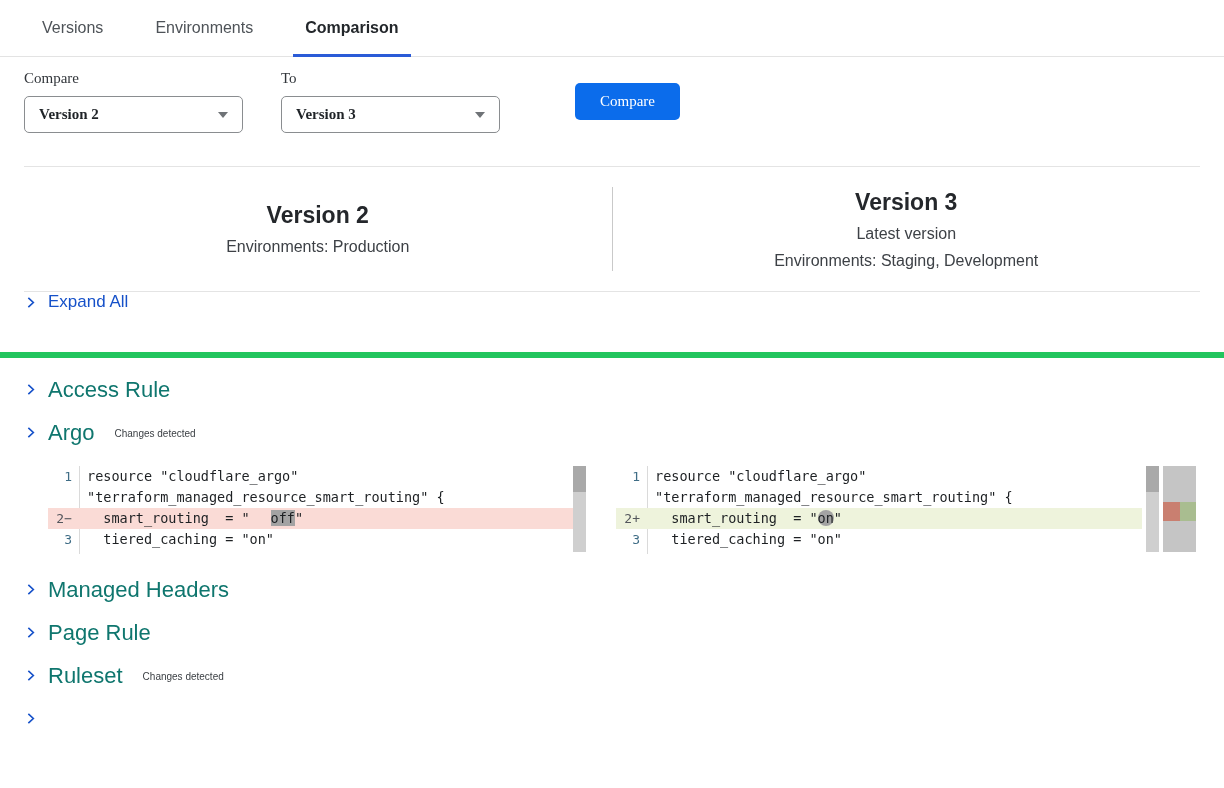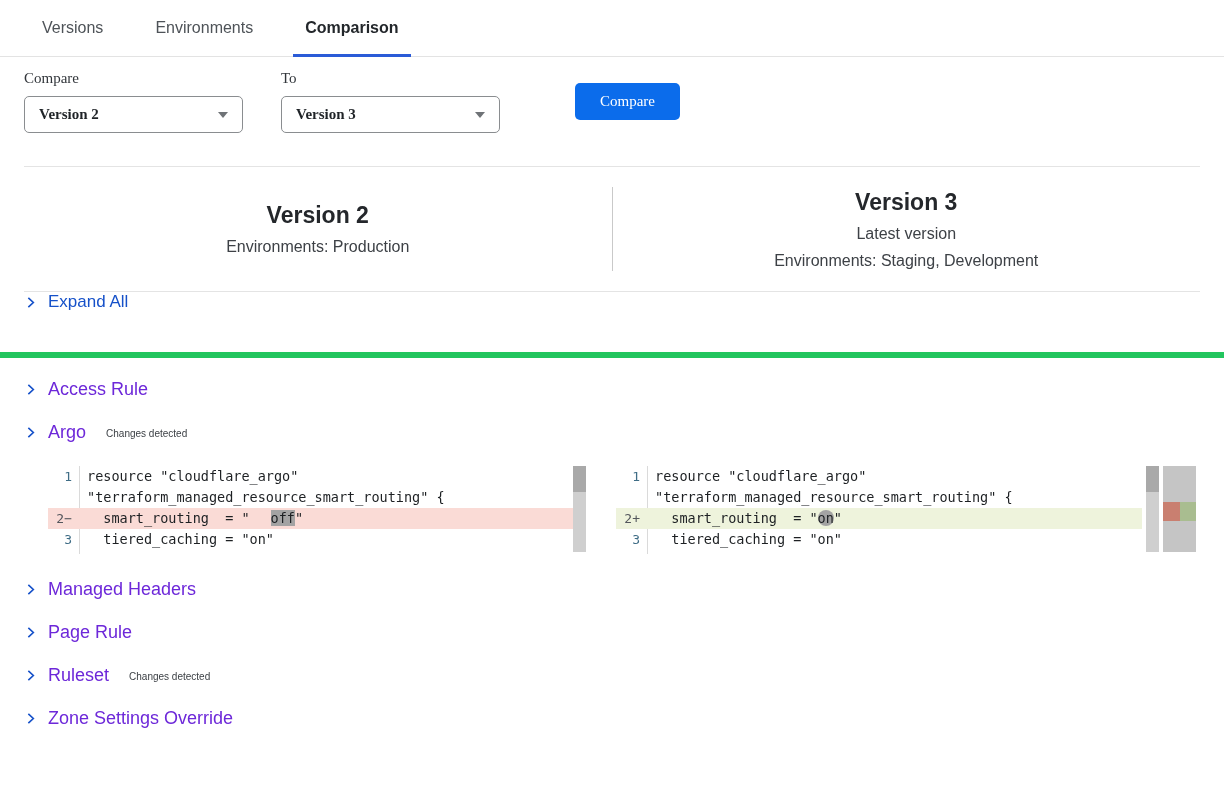--- a/index.html
+++ b/index.html
@@ -40,21 +40,21 @@
   
   .expand-row { height: 66px; display: flex; align-items: flex-start; padding: 0 24px;
             border-bottom: 6px solid #22c55e; }
   .linkish { display: flex; align-items: center; color: #1651c9; cursor: pointer; }
   .chev { width: 24px; display: flex; align-items: center; flex: none; }
   .expand-label { font-size: 17px; }
 
   
   .sections { padding: 10px 24px 0 24px; }
   .section-row { height: 43px; display: flex; align-items: center; }
-  .section-title { font-size: 18px; color: #6d28d9; text-align: center; }
+  .section-title { font-size: 22px; color: #0f766e; text-align: center; }
   .badge { font-size: 10px; color: #3c4045; margin-left: 20px; padding-top: 2px; }
 
   
   .diff-wrap { display: flex; margin: 12px 0 14px 24px; }
   .panel-group { position: relative; }
   .code-panel { height: 88px; overflow: hidden; background: #fff; position: relative; }
   .left-panel { width: 538px; margin-right: 30px; }
   .right-panel-area { width: 580px; }
   .right-panel-area .code-panel { width: 526px; }
   .crow { display: flex; height: 21px; line-height: 21px; white-space: pre;
@@ -246,18 +246,17 @@
     <span class="badge">Changes detected</span>
   </div>
 
   <div class="section-row">
     <div class="linkish">
       <span class="chev">
         <svg width="13" height="13" viewBox="0 0 12 12">
             <path d="M4 1.8 L8.6 6 L4 10.2" fill="none" stroke="currentColor" stroke-width="1.5"></path>
           </svg>
       </span>
-      <span class="section-title">Zone Settings Override</span>
     </div>
     <span class="badge"></span>
   </div>
 
 </div>
 
 </body></html>

